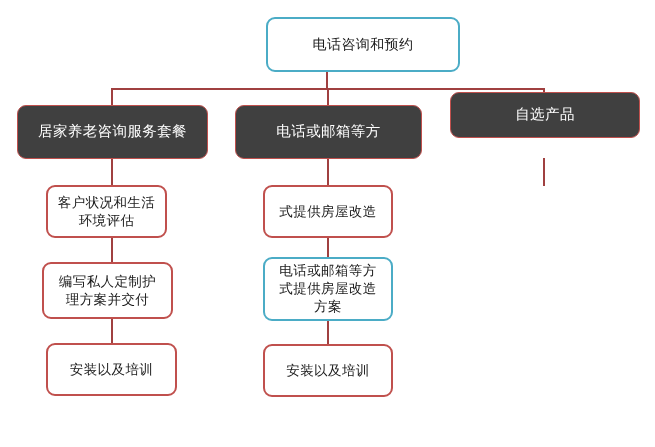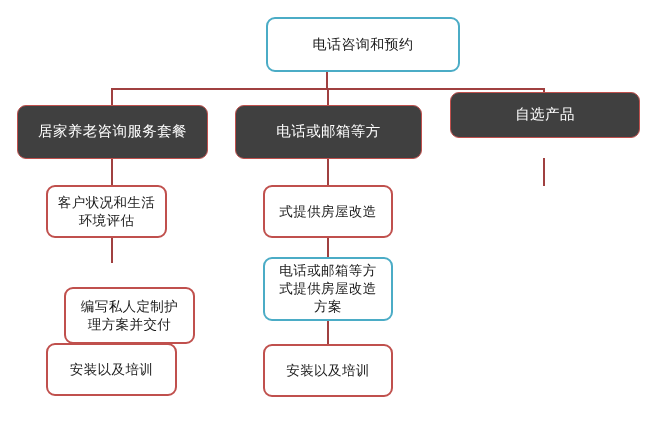--- a/index.html
+++ b/index.html
@@ -107,21 +107,21 @@
 
   <div class="node node-header" style="left:17px; top:105px; width:191px; height:54px;">
     <span class="node-label">居家养老咨询服务套餐</span>
   </div>
 
   <div class="node node-step" style="left:46px; top:185px; width:121px; height:53px;">
     <span class="node-label">客户状况和生活
 环境评估</span>
   </div>
 
-  <div class="node node-step" style="left:64px; top:262px; width:131px; height:57px;margin-top:25px;">
+  <div class="node node-step" style="left:42px; top:262px; width:131px; height:57px;">
     <span class="node-label">编写私人定制护
 理方案并交付</span>
   </div>
 
   <div class="node node-step" style="left:46px; top:343px; width:131px; height:53px;">
     <span class="node-label">安装以及培训</span>
   </div>
 
   <div class="node node-header" style="left:235px; top:105px; width:187px; height:54px;">
     <span class="node-label">电话或邮箱等方</span>

